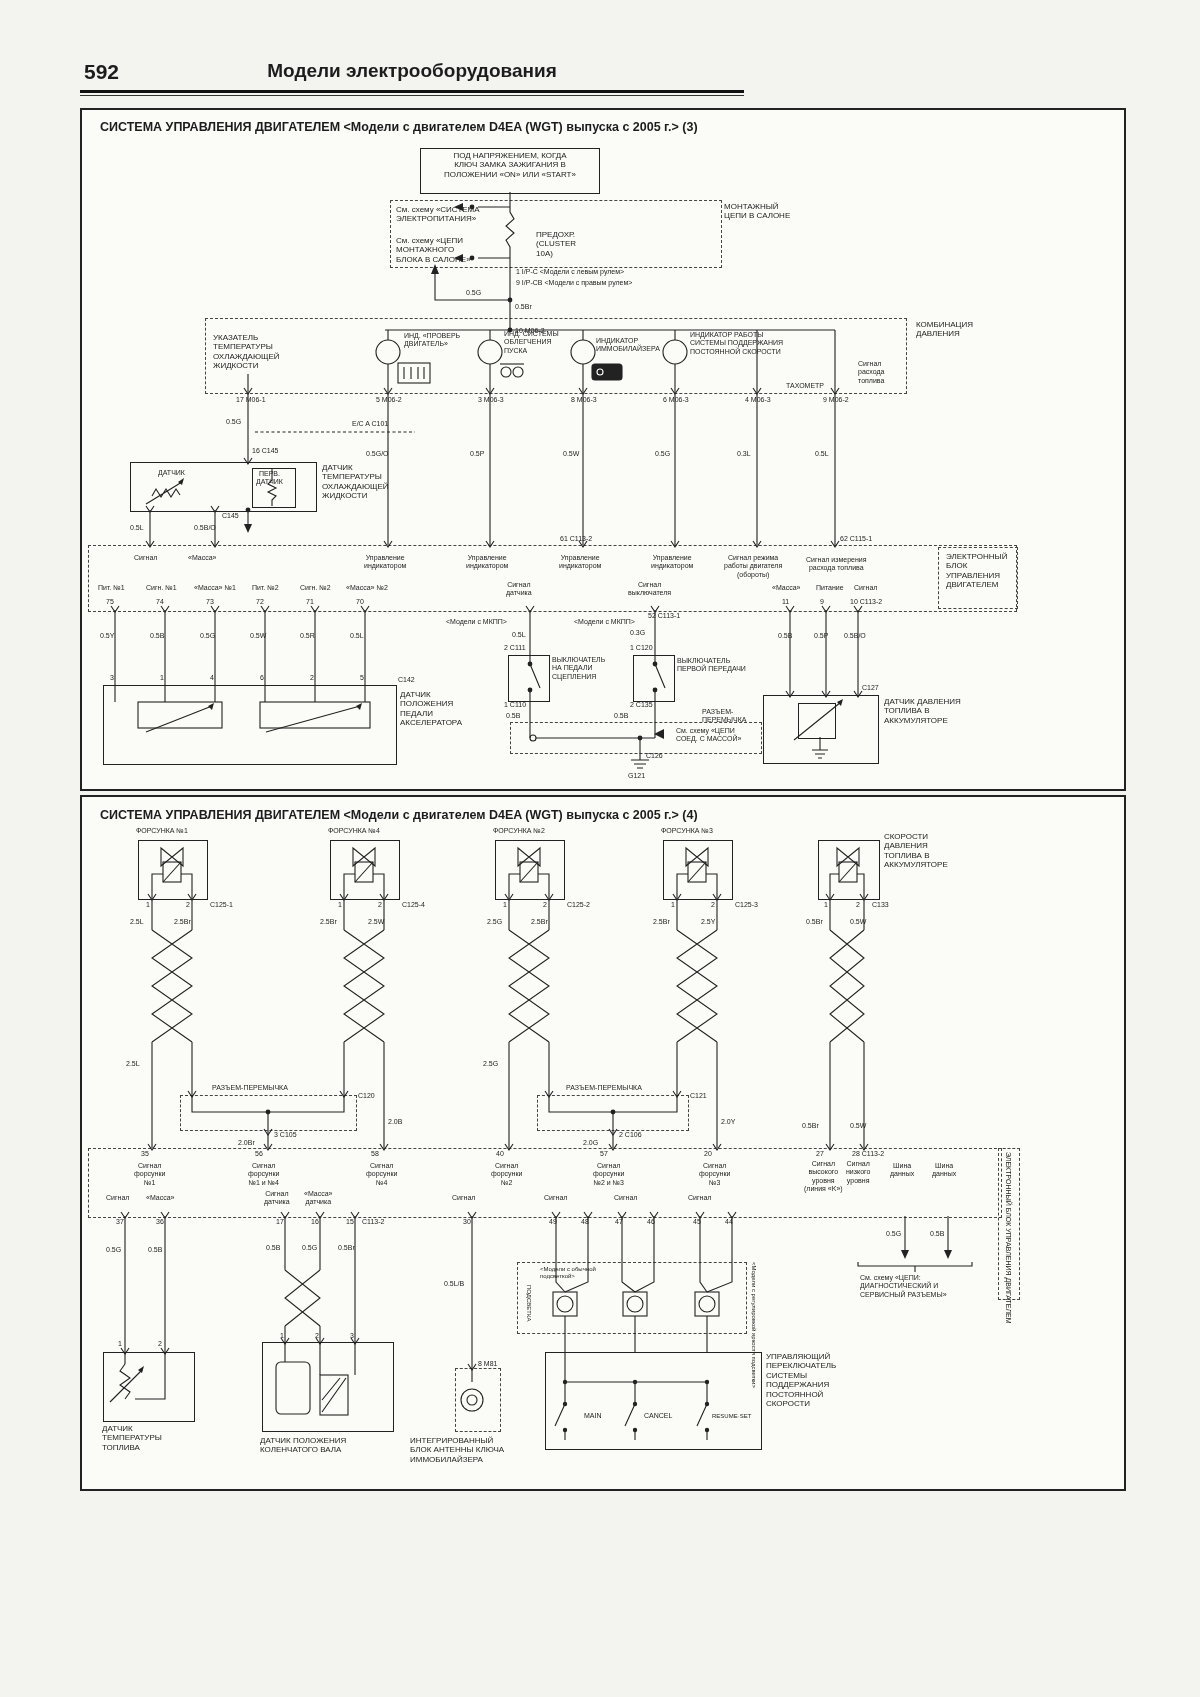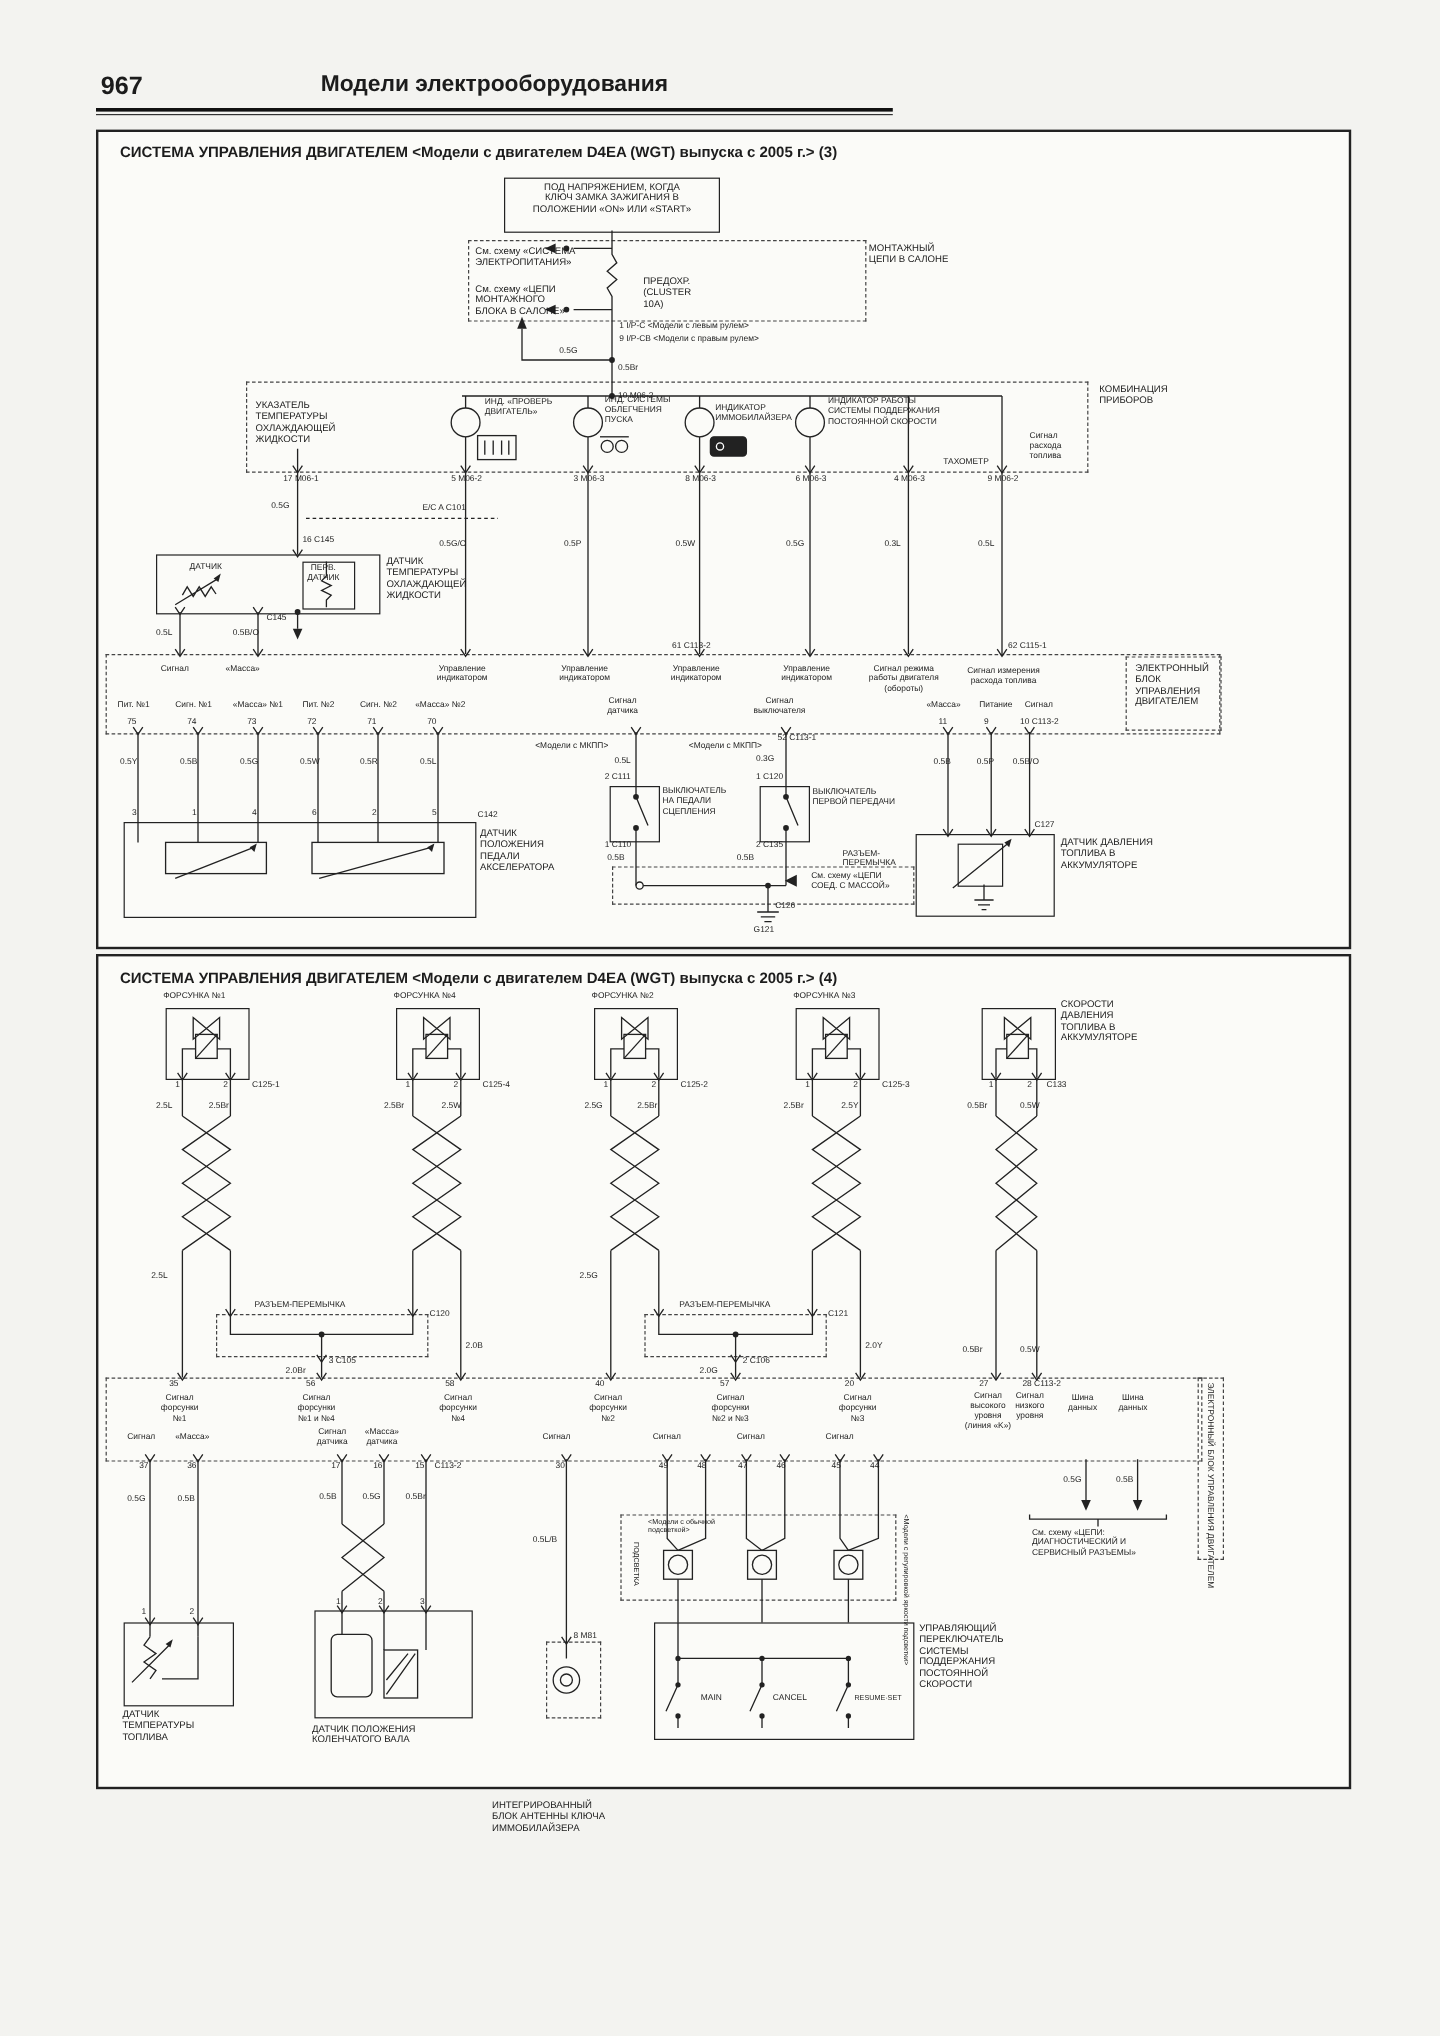--- a/index.html
+++ b/index.html
@@ -16,21 +16,21 @@
   .panel{position:absolute;left:80px;width:1042px;border:2px solid #222;background:#fbfbf8;z-index:1;}
   .box{position:absolute;border:1.6px solid #222;z-index:2;}
   .thin{border-width:1px;}
   .dbox{position:absolute;border:1.2px dashed #444;z-index:2;}
   .V{transform-origin:0 0;transform:rotate(90deg);white-space:nowrap;}
   svg.wires{position:absolute;left:0;top:0;z-index:2;}
 </style>
 </head>
 <body>
 
-<div class="hdr-num">967</div>
+<div class="hdr-num">592</div>
 <div class="hdr-title">Модели электрооборудования</div>
 <div class="rule1"></div>
 <div class="rule2"></div>
 
 <div class="panel" style="top:108px;height:679px;"></div>
 <div class="panel" style="top:795px;height:692px;"></div>
 
 <div class="box thin" style="left:420px;top:148px;width:178px;height:44px;"></div>
 <div class="dbox" style="left:390px;top:200px;width:330px;height:66px;"></div>
 <div class="dbox" style="left:205px;top:318px;width:700px;height:74px;"></div>
@@ -206,21 +206,21 @@
 10A)</div>
 <div class="L" style="left:396px;top:236px;">См. схему «ЦЕПИ
 МОНТАЖНОГО
 БЛОКА В САЛОНЕ»</div>
 <div class="L S" style="left:516px;top:268px;">1   I/P-C  &lt;Модели с левым рулем&gt;</div>
 <div class="L S" style="left:516px;top:279px;">9   I/P-CB  &lt;Модели с правым рулем&gt;</div>
 <div class="L S" style="left:466px;top:289px;">0.5G</div>
 <div class="L S" style="left:515px;top:303px;">0.5Br</div>
 <div class="L S" style="left:515px;top:327px;">10   M06-2</div>
 <div class="L" style="left:916px;top:320px;">КОМБИНАЦИЯ
-ПРИБОРОВ</div>
+ДАВЛЕНИЯ</div>
 <div class="L" style="left:213px;top:333px;">УКАЗАТЕЛЬ
 ТЕМПЕРАТУРЫ
 ОХЛАЖДАЮЩЕЙ
 ЖИДКОСТИ</div>
 <div class="L S" style="left:404px;top:332px;">ИНД. «ПРОВЕРЬ
 ДВИГАТЕЛЬ»</div>
 <div class="L S" style="left:504px;top:330px;">ИНД. СИСТЕМЫ
 ОБЛЕГЧЕНИЯ
 ПУСКА</div>
 <div class="L S" style="left:596px;top:337px;">ИНДИКАТОР
@@ -475,21 +475,21 @@
 <div class="L S" style="left:478px;top:1360px;">8  M81</div>
 <div class="L S" style="left:584px;top:1412px;">MAIN</div>
 <div class="L S" style="left:644px;top:1412px;">CANCEL</div>
 <div class="L T" style="left:712px;top:1413px;">RESUME·SET</div>
 <div class="L" style="left:766px;top:1352px;">УПРАВЛЯЮЩИЙ
 ПЕРЕКЛЮЧАТЕЛЬ
 СИСТЕМЫ
 ПОДДЕРЖАНИЯ
 ПОСТОЯННОЙ
 СКОРОСТИ</div>
-<div class="L" style="left:410px;top:1500px;">ИНТЕГРИРОВАННЫЙ
+<div class="L" style="left:410px;top:1436px;">ИНТЕГРИРОВАННЫЙ
 БЛОК АНТЕННЫ КЛЮЧА
 ИММОБИЛАЙЗЕРА</div>
 <div class="L" style="left:102px;top:1424px;">ДАТЧИК
 ТЕМПЕРАТУРЫ
 ТОПЛИВА</div>
 <div class="L" style="left:260px;top:1436px;">ДАТЧИК ПОЛОЖЕНИЯ
 КОЛЕНЧАТОГО ВАЛА</div>
 <div class="L S" style="left:280px;top:1332px;">1</div>
 <div class="L S" style="left:315px;top:1332px;">2</div>
 <div class="L S" style="left:350px;top:1332px;">3</div>

